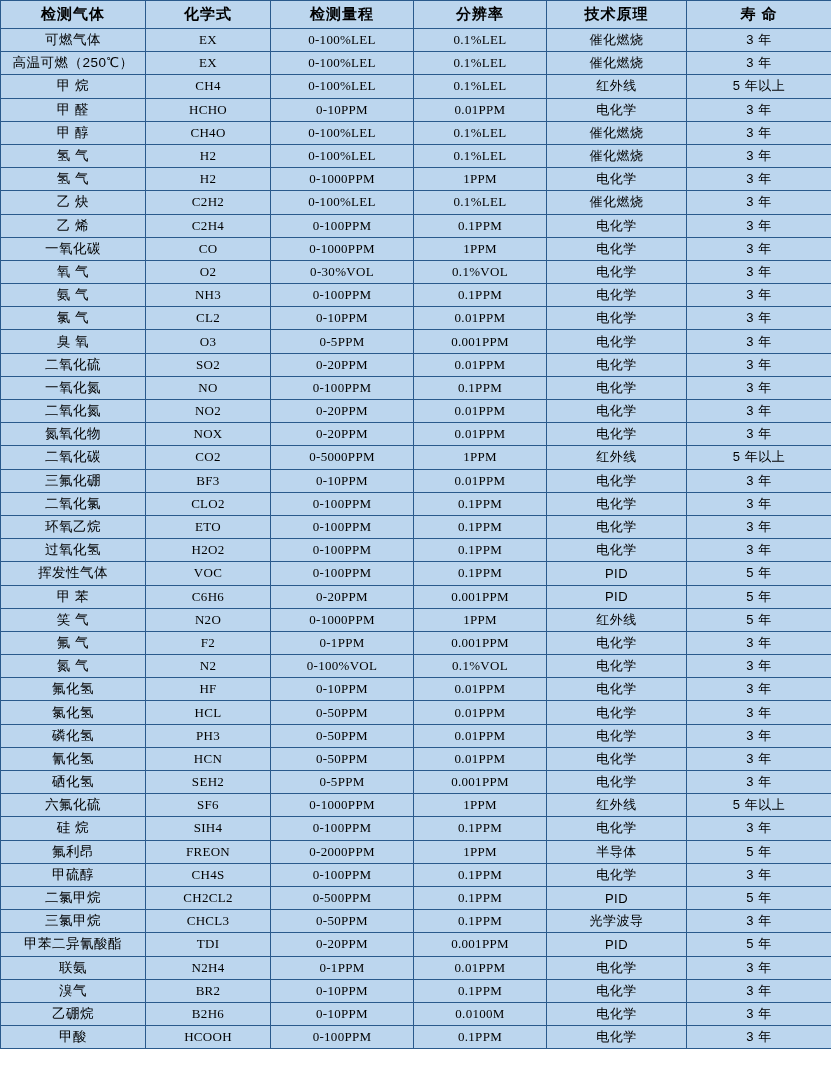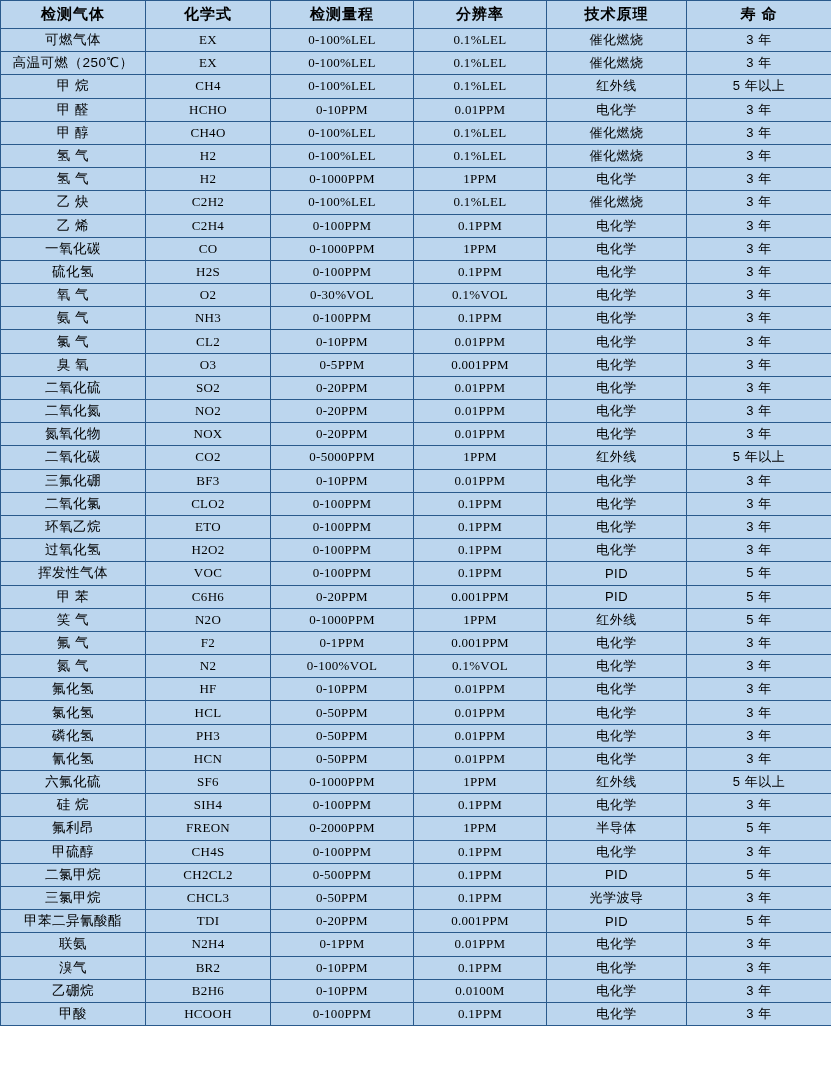--- a/index.html
+++ b/index.html
@@ -169,28 +169,20 @@
         </tr>
         <tr>
           <td class="col-name">一氧化碳</td>
           <td class="col-formula">CO</td>
           <td class="col-range">0-1000PPM</td>
           <td class="col-res">1PPM</td>
           <td class="col-tech">电化学</td>
           <td class="col-life">3 年</td>
         </tr>
         <tr>
-          <td class="col-name">硫化氢</td>
-          <td class="col-formula">H2S</td>
-          <td class="col-range">0-100PPM</td>
-          <td class="col-res">0.1PPM</td>
-          <td class="col-tech">电化学</td>
-          <td class="col-life">3 年</td>
-        </tr>
-        <tr>
           <td class="col-name">氧 气</td>
           <td class="col-formula">O2</td>
           <td class="col-range">0-30%VOL</td>
           <td class="col-res">0.1%VOL</td>
           <td class="col-tech">电化学</td>
           <td class="col-life">3 年</td>
         </tr>
         <tr>
           <td class="col-name">氨 气</td>
           <td class="col-formula">NH3</td>
@@ -213,20 +205,28 @@
           <td class="col-range">0-5PPM</td>
           <td class="col-res">0.001PPM</td>
           <td class="col-tech">电化学</td>
           <td class="col-life">3 年</td>
         </tr>
         <tr>
           <td class="col-name">二氧化硫</td>
           <td class="col-formula">SO2</td>
           <td class="col-range">0-20PPM</td>
           <td class="col-res">0.01PPM</td>
+          <td class="col-tech">电化学</td>
+          <td class="col-life">3 年</td>
+        </tr>
+        <tr>
+          <td class="col-name">一氧化氮</td>
+          <td class="col-formula">NO</td>
+          <td class="col-range">0-100PPM</td>
+          <td class="col-res">0.1PPM</td>
           <td class="col-tech">电化学</td>
           <td class="col-life">3 年</td>
         </tr>
         <tr>
           <td class="col-name">二氧化氮</td>
           <td class="col-formula">NO2</td>
           <td class="col-range">0-20PPM</td>
           <td class="col-res">0.01PPM</td>
           <td class="col-tech">电化学</td>
           <td class="col-life">3 年</td>
@@ -345,20 +345,28 @@
         </tr>
         <tr>
           <td class="col-name">氰化氢</td>
           <td class="col-formula">HCN</td>
           <td class="col-range">0-50PPM</td>
           <td class="col-res">0.01PPM</td>
           <td class="col-tech">电化学</td>
           <td class="col-life">3 年</td>
         </tr>
         <tr>
+          <td class="col-name">硒化氢</td>
+          <td class="col-formula">SEH2</td>
+          <td class="col-range">0-5PPM</td>
+          <td class="col-res">0.001PPM</td>
+          <td class="col-tech">电化学</td>
+          <td class="col-life">3 年</td>
+        </tr>
+        <tr>
           <td class="col-name">六氟化硫</td>
           <td class="col-formula">SF6</td>
           <td class="col-range">0-1000PPM</td>
           <td class="col-res">1PPM</td>
           <td class="col-tech">红外线</td>
           <td class="col-life">5 年以上</td>
         </tr>
         <tr>
           <td class="col-name">硅 烷</td>
           <td class="col-formula">SIH4</td>

